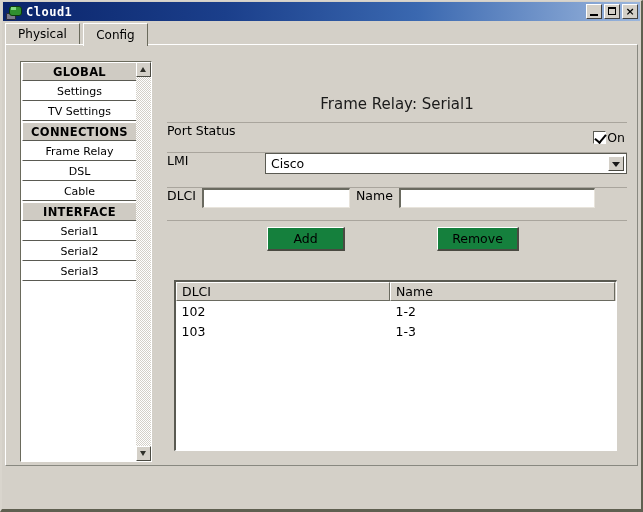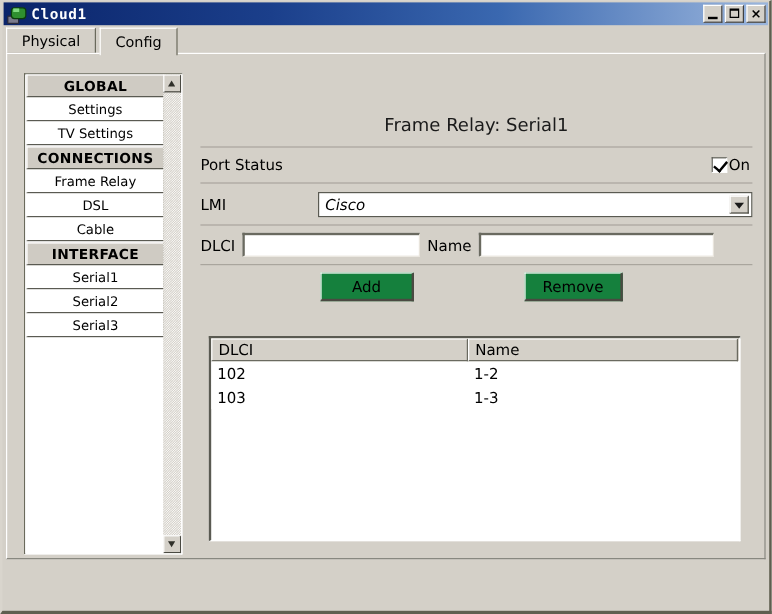--- a/index.html
+++ b/index.html
@@ -237,21 +237,20 @@
     padding-bottom: 9px;
     margin-top: 28px;
   }
   .hr {
     height: 1px;
     background: #a9a59d;
     width: 100%;
   }
   .row {
     display: flex;
-    align-items: center;
     height: 29px;
     font-family: "DejaVu Sans", sans-serif;
     font-size: 12.5px;
     color: #000;
   }
   .row-label { white-space: nowrap; }
 
   
   #row-portstatus { justify-content: space-between; padding-right: 2px; }
   #portstatus-right { display: flex; align-items: center; gap: 1px; }
@@ -286,21 +285,20 @@
     border: 1px solid #5a5a52;
     display: flex;
     align-items: center;
     position: relative;
     cursor: default;
   }
   .combo-value {
     padding-left: 5px;
     font-size: 12.5px;
     color: #000;
-    font-style: italic;
   }
   .combo-arrow {
     position: absolute;
     right: 2px; top: 2px;
     width: 16px; height: 15px;
     background: #d4d0c8;
     border-top: 1px solid #ffffff;
     border-left: 1px solid #ffffff;
     border-right: 1px solid #4a4a42;
     border-bottom: 1px solid #4a4a42;
@@ -388,20 +386,21 @@
     border-right: 1px solid #6a6a60;
     border-bottom: 1px solid #6a6a60;
     cursor: default;
   }
   .th.c0 { width: 214px; }
   .th.c1 { width: 225px; }
   .tr {
     display: flex;
     height: 20px;
     background: #ffffff;
+    justify-content: center;
   }
   .td {
     box-sizing: border-box;
     display: flex;
     align-items: center;
     padding-left: 5px;
     font-family: "DejaVu Sans", sans-serif;
     font-size: 12.5px;
     color: #000;
     cursor: default;

